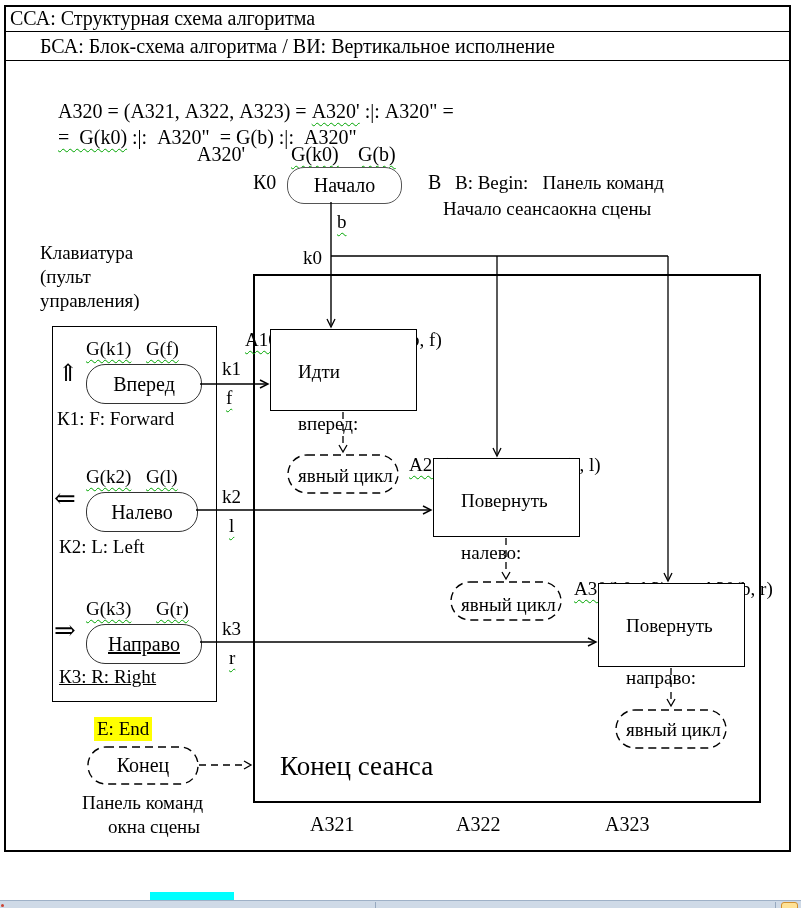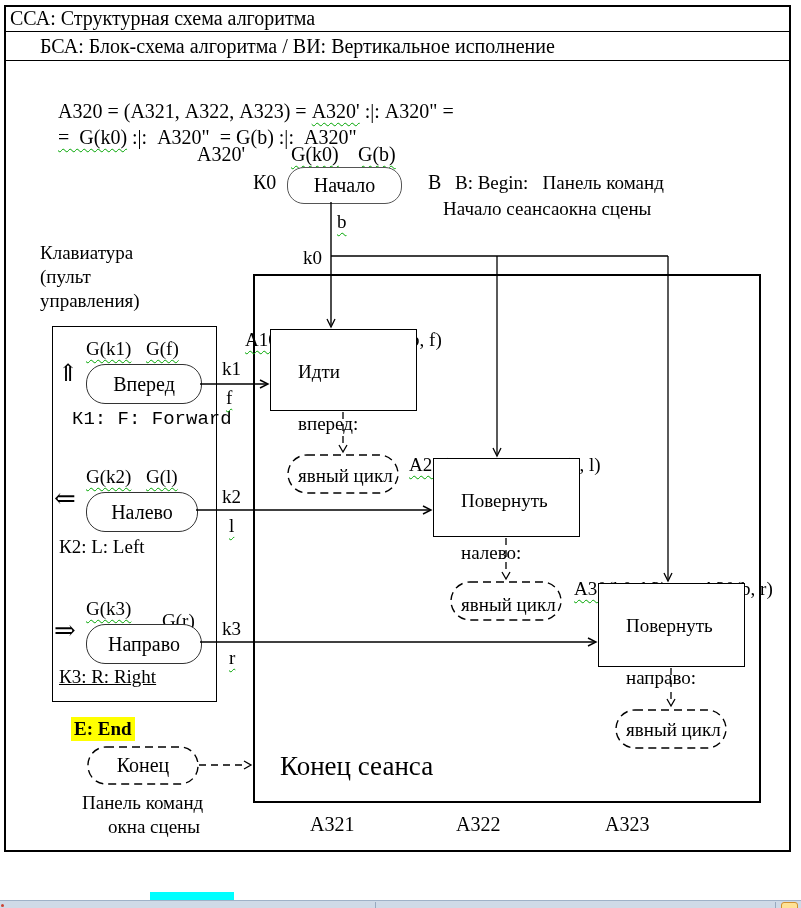--- a/index.html
+++ b/index.html
@@ -68,42 +68,42 @@
 
   <div class="frame" style="left:52px;top:326px;width:165px;height:376px;"></div>
 
   <div class="abs" style="left:52px;top:336px;width:200px;height:120px;">
     <div class="t sq" style="left:34px;top:2px;">G(k1)</div>
     <div class="t sq" style="left:94px;top:2px;">G(f)</div>
     <div class="t" style="left:6px;top:26px;font-size:24px;">⇑</div>
     <div class="oval" style="left:34px;top:28px;width:114px;height:38px;">
       <span>Вперед</span>
     </div>
-    <div class="t" style="left:20px;top:72px;font-family:Liberation Mono, monospace;">К1: F: Forward</div>
+    <div class="t" style="left:5px;top:72px;">К1: F: Forward</div>
     <div class="t" style="left:170px;top:22px;">k1</div>
     <div class="t sq" style="left:174px;top:51px;">f</div>
   </div>
 
   <div class="abs" style="left:52px;top:464px;width:200px;height:120px;">
     <div class="t sq" style="left:34px;top:2px;">G(k2)</div>
     <div class="t sq" style="left:94px;top:2px;">G(l)</div>
     <div class="t" style="left:2px;top:24px;font-size:26px;">⇐</div>
     <div class="oval" style="left:34px;top:28px;width:110px;height:38px;">
       <span>Налево</span>
     </div>
     <div class="t" style="left:7px;top:72px;">К2: L: Left</div>
     <div class="t" style="left:170px;top:22px;">k2</div>
     <div class="t sq" style="left:177px;top:51px;">l</div>
   </div>
 
   <div class="abs" style="left:52px;top:596px;width:200px;height:120px;">
     <div class="t sq" style="left:34px;top:2px;">G(k3)</div>
-    <div class="t sq" style="left:110px;top:2px;margin-top:12px;">G(r)</div>
+    <div class="t sq" style="left:104px;top:2px;">G(r)</div>
     <div class="t" style="left:2px;top:24px;font-size:26px;">⇒</div>
-    <div class="oval" style="left:34px;top:28px;width:114px;height:38px;">
+    <div class="oval" style="left:34px;top:28px;width:114px;height:38px;text-decoration:underline;">
       <span>Направо</span>
     </div>
     <div class="t" style="left:7px;top:70px;text-decoration:underline;">К3: R: Right</div>
     <div class="t" style="left:170px;top:22px;">k3</div>
     <div class="t sq" style="left:177px;top:51px;">r</div>
   </div>
 
   <div class="abs" style="left:253px;top:274px;width:508px;height:529px;border:2.6px solid #000;box-sizing:border-box;"></div>
 
   <div class="t" style="left:226px;top:307px;">
@@ -135,21 +135,21 @@
   </div>
   <div class="t" style="left:683px;top:556px;">
     <span class="sq">А30</span><span>(b, r)</span>
   </div>
   <div class="box" style="left:598px;top:583px;width:147px;height:84px;">
     <span>Повернуть</span><br>
     <span>направо:</span><br>
     <span>явный цикл</span>
   </div>
 
-  <div class="t hl-y" style="left:71px;top:717px;padding:1px 3px;font-weight:bold;">E: End</div>
+  <div class="t hl-y" style="left:94px;top:717px;padding:1px 3px;">E: End</div>
   <div class="abs" style="left:88px;top:747px;width:110px;height:37px;display:flex;align-items:center;justify-content:center;font-size:20px;">
     <span>Конец</span>
   </div>
   <div class="t" style="left:82px;top:792px;">Панель команд</div>
   <div class="t" style="left:108px;top:816px;">окна сцены</div>
   <div class="t" style="left:280px;top:755px;font-size:27px;">Конец сеанса</div>
 
   <div class="t20" style="left:310px;top:813px;">А321</div>
   <div class="t20" style="left:456px;top:813px;">А322</div>
   <div class="t20" style="left:605px;top:813px;">А323</div>

